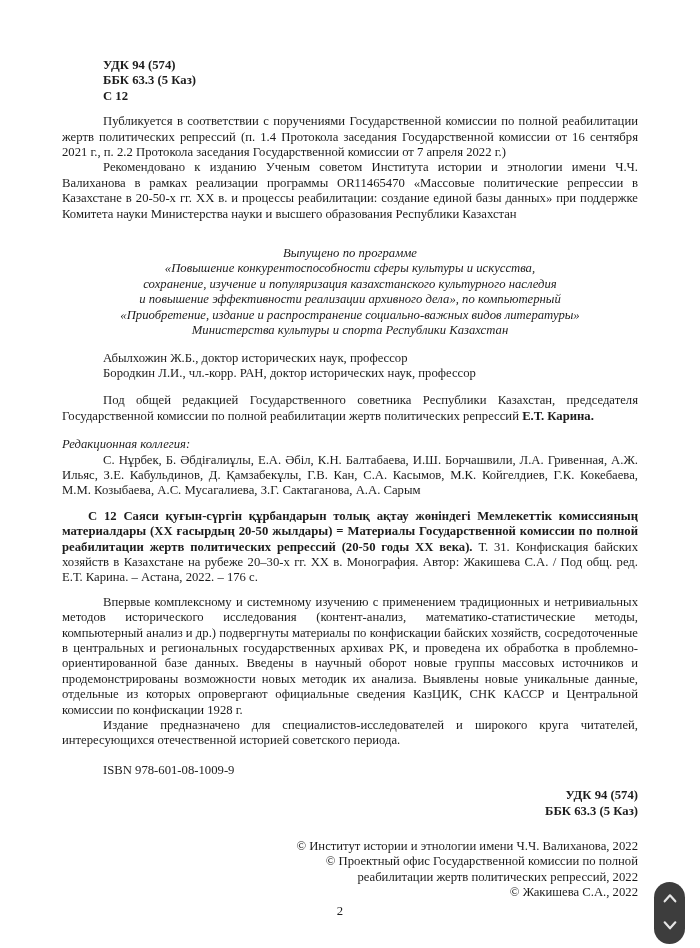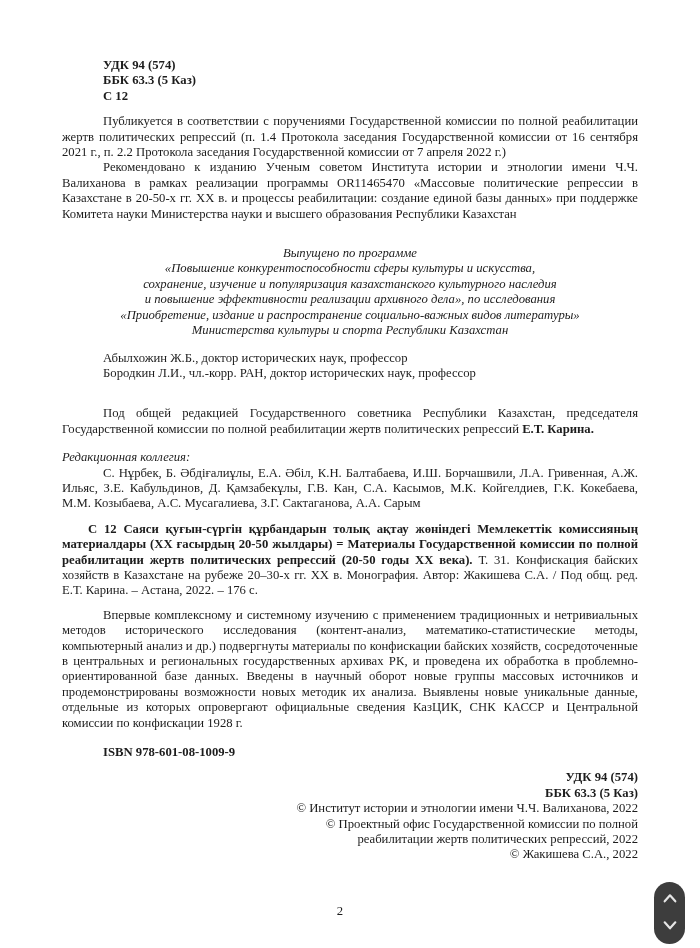--- a/index.html
+++ b/index.html
@@ -23,29 +23,29 @@
     text-indent: 41px;
   }
   .para-published { margin-top: 10px; }
   .program-block {
     margin-top: 24px;
     text-align: center;
     font-style: italic;
   }
   .reviewers { margin-top: 12px; margin-left: 41px; }
   .reviewers .heading { font-style: italic; }
-  .editor-para { margin-top: 25px; }
+  .editor-para { margin-top: 12px; }
   .board { margin-top: 13px; }
   .board .heading { font-style: italic; }
   .board .members { text-align: justify; text-indent: 41px; }
   .catalog { margin-top: 10px; text-align: justify; text-indent: 26px; }
   .annot1 { margin-top: 9px; }
-  .isbn { margin-top: 14px; margin-left: 41px; font-weight: bold; }
+  .isbn { margin-top: 14px; margin-left: 41px; font-weight: normal; }
   .codes-bottom { margin-top: 10px; text-align: right; font-weight: bold; }
-  .copyright { text-align: right; }
+  .copyright { margin-top: 20px; text-align: right; }
   .copyright .wrap-line { max-width: 360px; margin-left: auto; }
   .page-number {
     position: absolute;
     top: 904px; left: 0;
     width: 680px;
     text-align: center;
   }
   .scroll-widget {
     position: absolute;
     top: 882px; right: 15px;
@@ -76,40 +76,41 @@
     <div>С 12</div>
   </div>
 
   <p class="para para-published">Публикуется в соответствии с поручениями Государственной комиссии по полной реабилитации жертв политических репрессий (п. 1.4 Протокола заседания Государственной комиссии от 16 сентября 2021 г., п. 2.2 Протокола заседания Государственной комиссии от 7 апреля 2022 г.)</p>
   <p class="para">Рекомендовано к изданию Ученым советом Института истории и этнологии имени Ч.Ч. Валиханова в рамках реализации программы OR11465470 «Массовые политические репрессии в Казахстане в 20-50-х гг. XX в. и процессы реабилитации: создание единой базы данных» при поддержке Комитета науки Министерства науки и высшего образования Республики Казахстан</p>
 
   <div class="program-block">
     <div>Выпущено по программе</div>
     <div>«Повышение конкурентоспособности сферы культуры и искусства,</div>
     <div>сохранение, изучение и популяризация казахстанского культурного наследия</div>
-    <div>и повышение эффективности реализации архивного дела», по исследования</div>
+    <div>и повышение эффективности реализации архивного дела», по компьютерный</div>
     <div>«Приобретение, издание и распространение социально-важных видов литературы»</div>
     <div>Министерства культуры и спорта Республики Казахстан</div>
   </div>
 
   <div class="reviewers">
     <div>Абылхожин Ж.Б., доктор исторических наук, профессор</div>
     <div>Бородкин Л.И., чл.-корр. РАН, доктор исторических наук, профессор</div>
   </div>
 
   <p class="para editor-para"><span>Под общей редакцией Государственного советника Республики Казахстан, председателя Государственной комиссии по полной реабилитации жертв политических репрессий </span><b>Е.Т. Карина.</b></p>
 
   <div class="board">
     <div class="heading">Редакционная коллегия:</div>
     <p class="members">С. Нұрбек, Б. Әбдіғалиұлы, Е.А. Әбіл, К.Н. Балтабаева, И.Ш. Борчашвили, Л.А. Гривенная, А.Ж. Ильяс, З.Е. Кабульдинов, Д. Қамзабекұлы, Г.В. Кан, С.А. Касымов, М.К. Койгелдиев, Г.К. Кокебаева, М.М. Козыбаева, А.С. Мусагалиева, З.Г. Сактаганова, А.А. Сарым</p>
   </div>
 
   <p class="catalog"><b>С 12 Саяси қуғын-сүргін құрбандарын толық ақтау жөніндегі Мемлекеттік комиссияның материалдары (XX ғасырдың 20-50 жылдары) = Материалы Государственной комиссии по полной реабилитации жертв политических репрессий (20-50 годы XX века). </b><span>Т. 31. Конфискация байских хозяйств в Казахстане на рубеже 20–30-х гг. XX в. Монография. Автор: Жакишева С.А. / Под общ. ред. Е.Т. Карина. – Астана, 2022. – 176 с.</span></p>
 
   <p class="para annot1">Впервые комплексному и системному изучению с применением традиционных и нетривиальных методов исторического исследования (контент-анализ, математико-статистические методы, компьютерный анализ и др.) подвергнуты материалы по конфискации байских хозяйств, сосредоточенные в центральных и региональных государственных архивах РК, и проведена их обработка в проблемно-ориентированной базе данных. Введены в научный оборот новые группы массовых источников и продемонстрированы возможности новых методик их анализа. Выявлены новые уникальные данные, отдельные из которых опровергают официальные сведения КазЦИК, СНК КАССР и Центральной комиссии по конфискации 1928 г.</p>
+  <p class="para">Издание предназначено для специалистов-исследователей и широкого круга читателей, интересующихся отечественной историей советского периода.</p>
 
   <div class="isbn">ISBN 978-601-08-1009-9</div>
 
   <div class="codes-bottom">
     <div>УДК 94 (574)</div>
     <div>ББК 63.3 (5 Каз)</div>
   </div>
 
   <div class="copyright">
     <div>© Институт истории и этнологии имени Ч.Ч. Валиханова, 2022</div>

